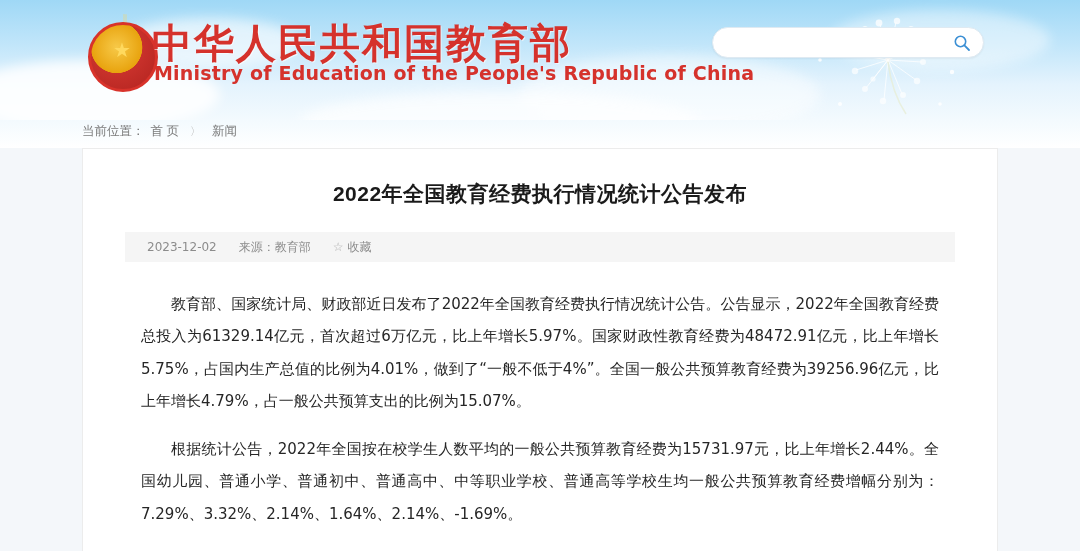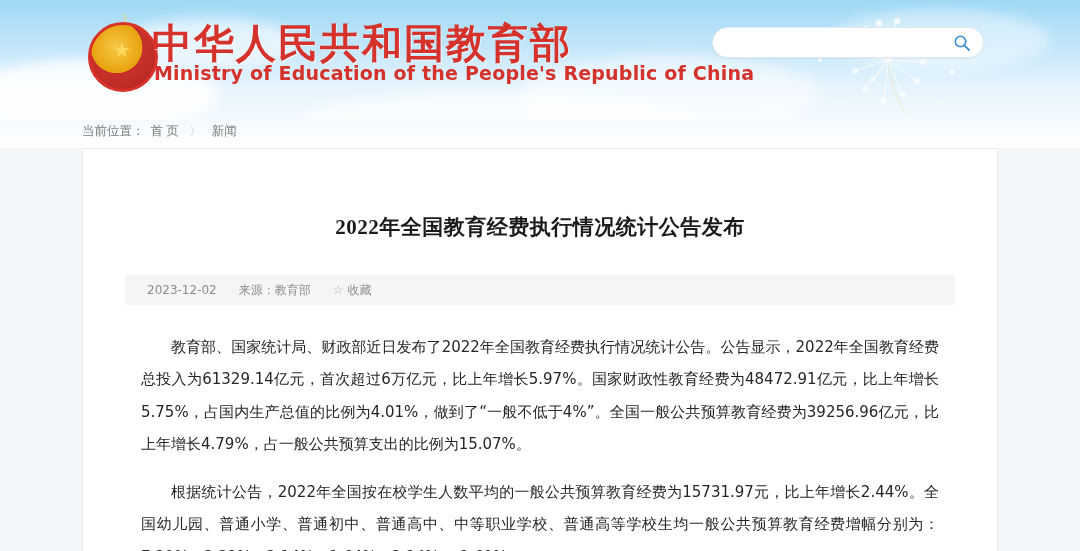--- a/index.html
+++ b/index.html
@@ -136,21 +136,21 @@
     width: 1080px;
     height: 28px;
     background: linear-gradient(180deg, #f3fafe 0%, #ffffff 100%);
   }
   .breadcrumb {
     position: absolute;
     left: 82px;
     top: 3px;
     font-size: 12.5px;
     color: #7b7b7b;
-    font-family: Liberation Serif, serif;
+    font-family: Liberation Sans, sans-serif;
     display: flex;
     align-items: center;
     gap: 6px;
   }
   .breadcrumb a { color: #7b7b7b; text-decoration: none; }
   .bc-sep { color: #b9b9b9; font-size: 11px; padding: 0 5px; }
 
   
   .page-body {
     position: relative;
@@ -162,30 +162,30 @@
     position: absolute;
     left: 82px;
     top: 0;
     width: 916px;
     min-height: 403px;
     background: #ffffff;
     border: 1px solid #ececec;
     border-bottom: none;
   }
   .art-title {
-    margin: 64px 70px 0 70px;
+    margin: 31px 70px 0 70px;
     text-align: center;
-    font-family: Liberation Serif, serif;
+    font-family: Liberation Sans, sans-serif;
     font-size: 21px;
     font-weight: bold;
     color: #1a1a1a;
     letter-spacing: .5px;
   }
   .meta-bar {
-    margin: 34px 42px 0 42px;
+    margin: 24px 42px 0 42px;
     height: 30px;
     background: #f5f5f5;
     display: flex;
     align-items: center;
     padding-left: 22px;
     gap: 22px;
     font-family: "DejaVu Sans", sans-serif;
     font-size: 12px;
     color: #8c8c8c;
   }

